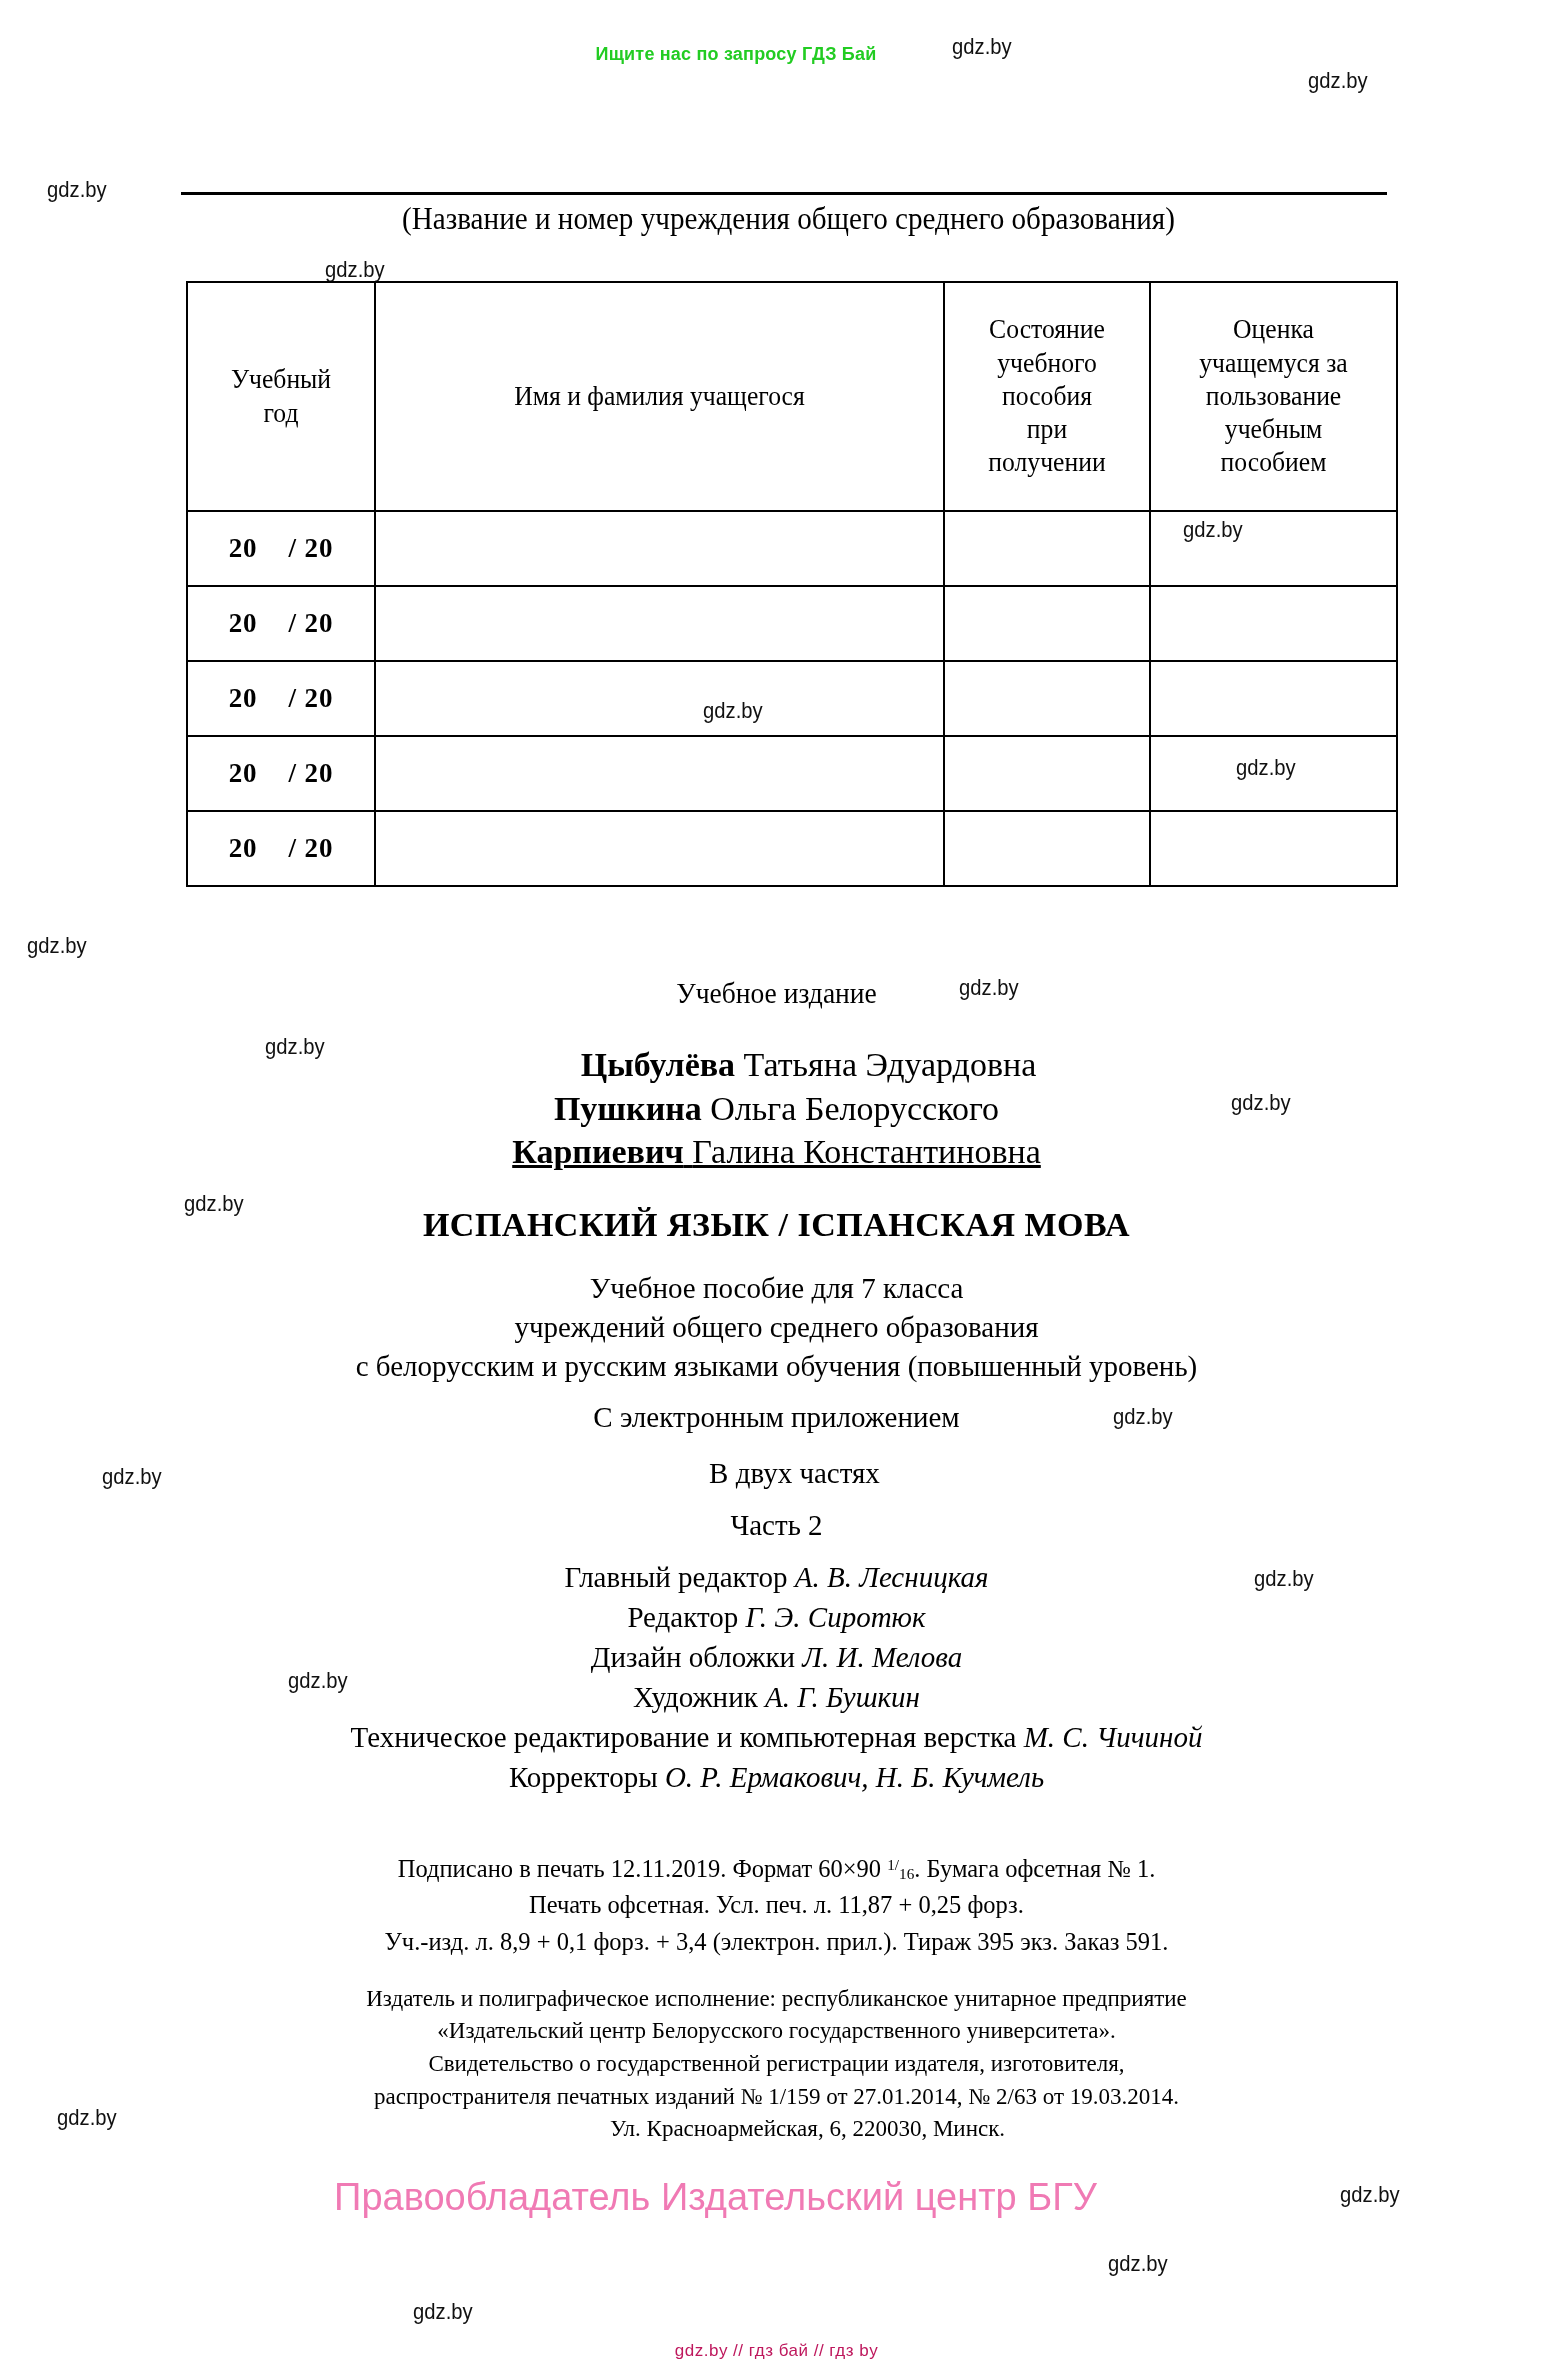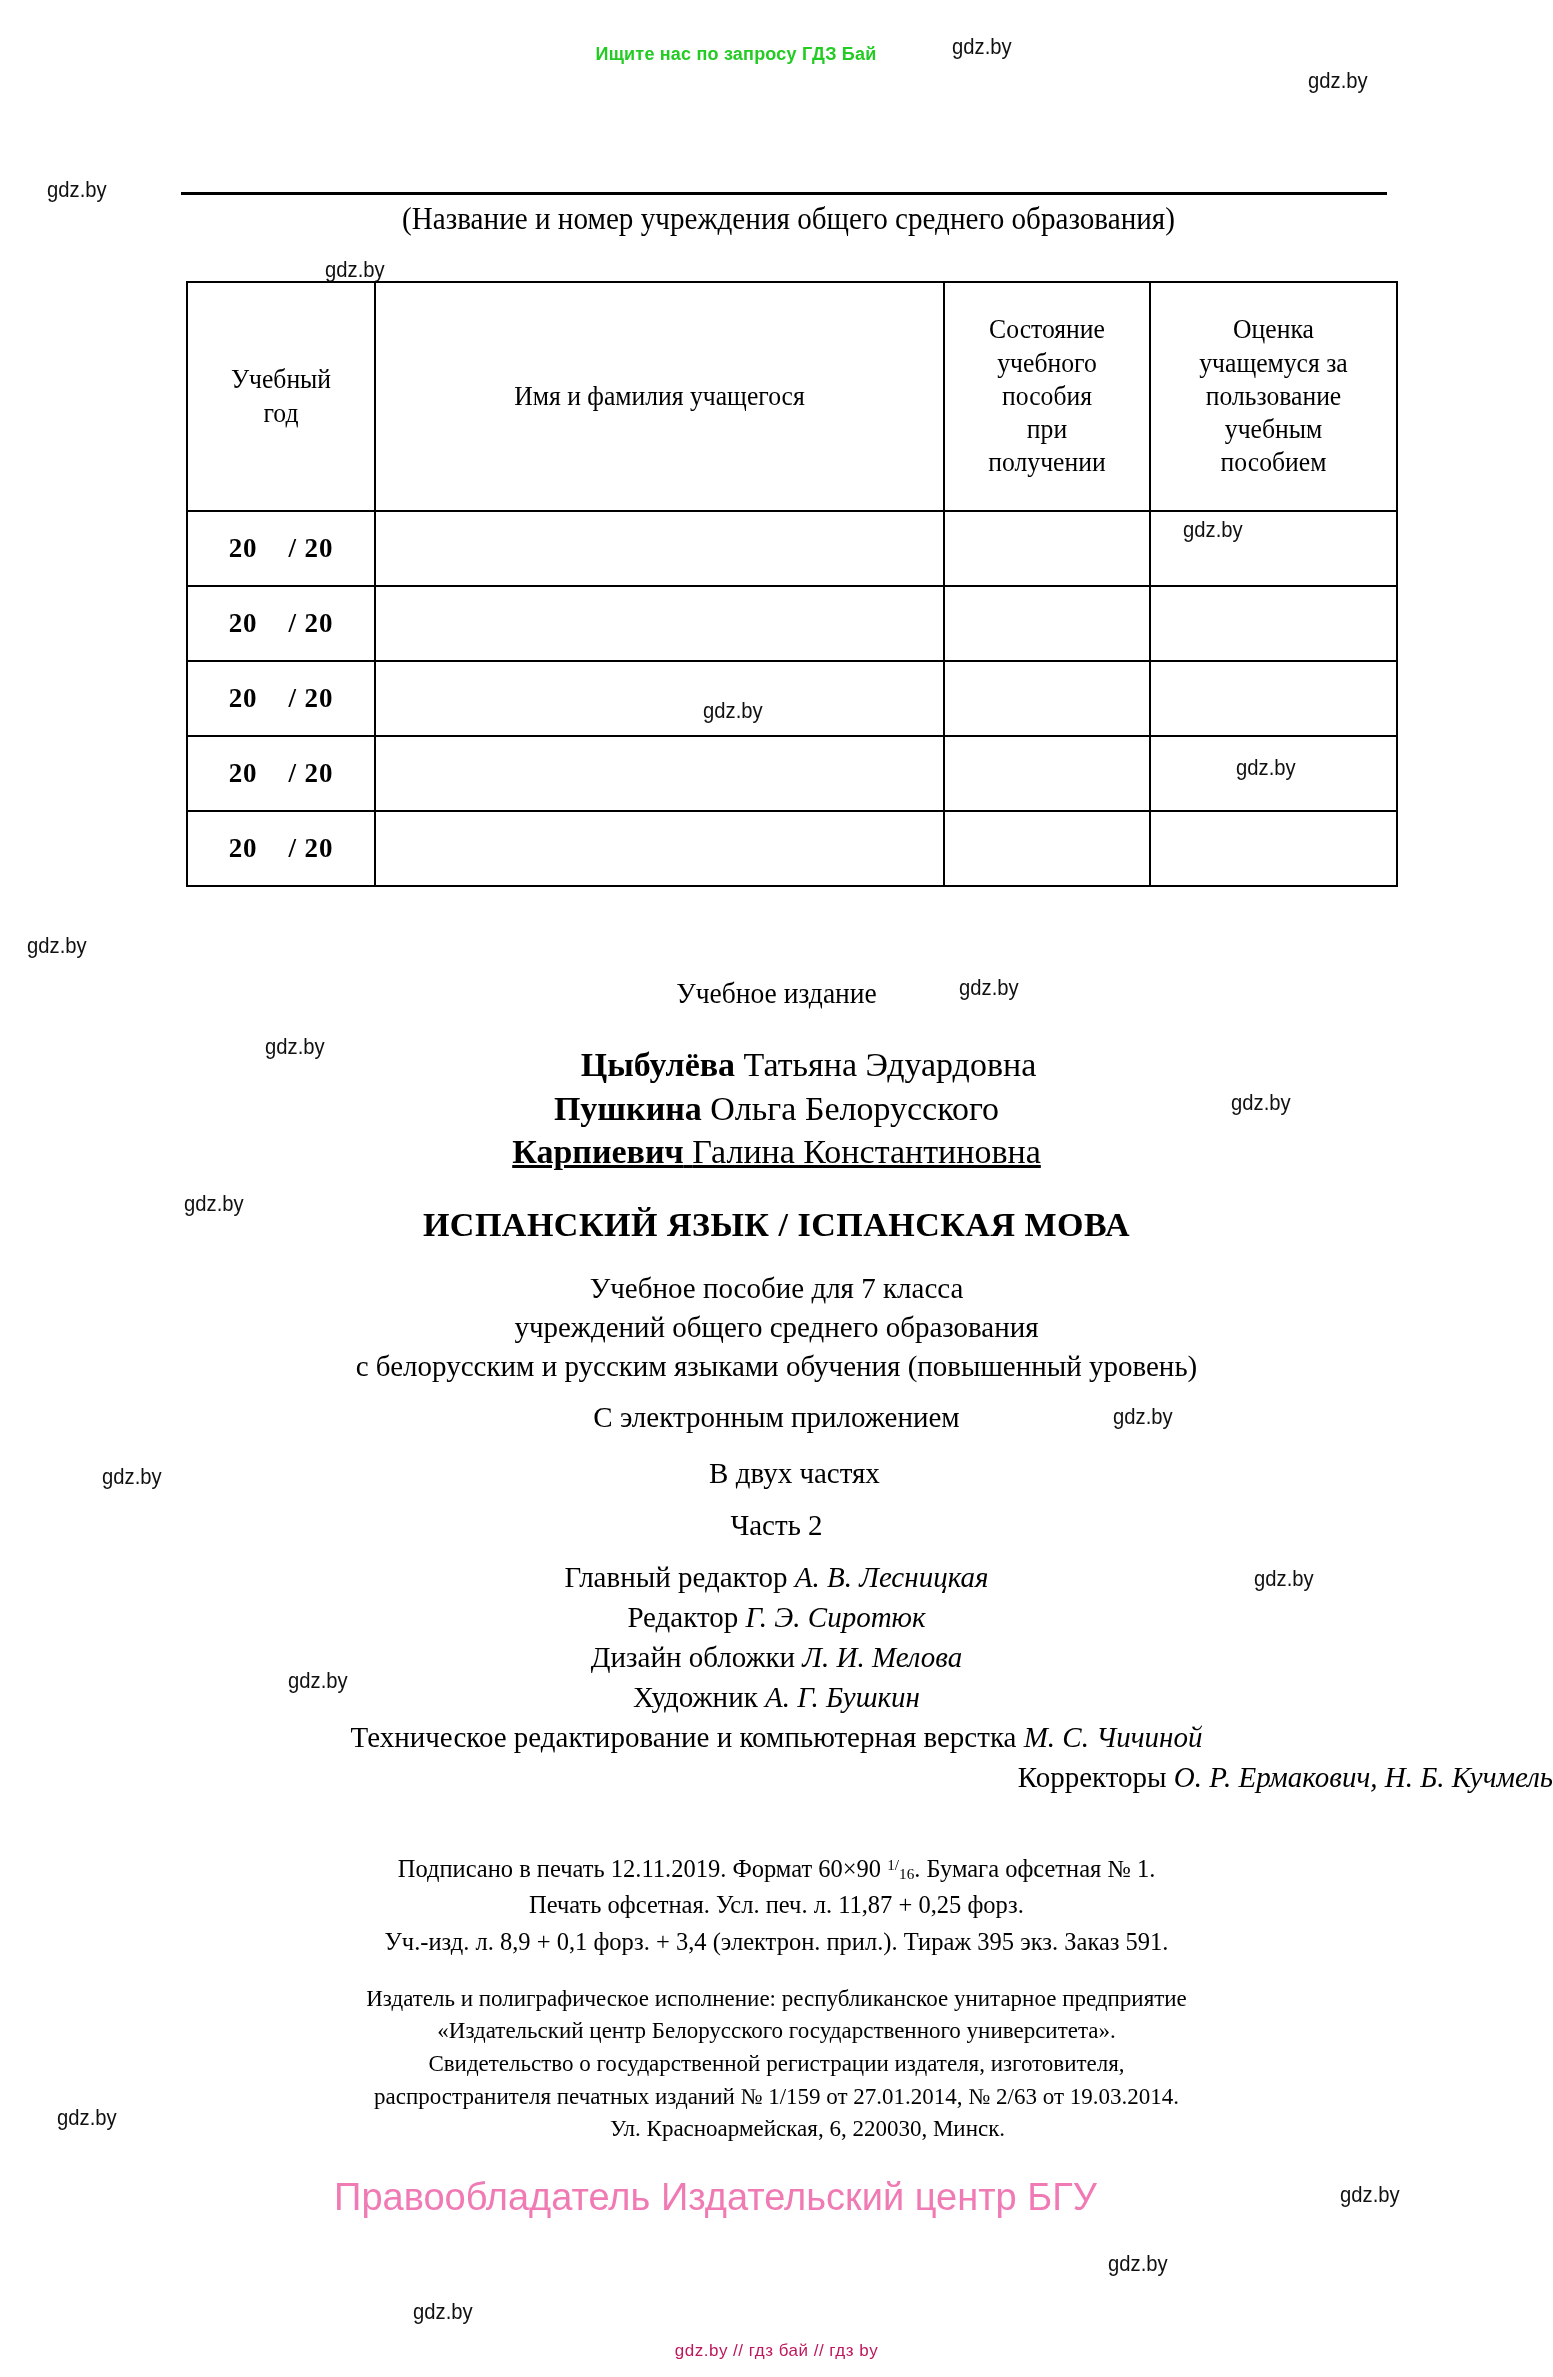--- a/index.html
+++ b/index.html
@@ -120,21 +120,21 @@
   .ln-sub2      { top: 1311px; font-size: 29px; }
   .ln-sub3      { top: 1350px; font-size: 29px; }
   .ln-app       { top: 1401px; font-size: 29px; }
   .ln-parts     { top: 1457px; font-size: 29px; padding-left: 18px; }
   .ln-part-no   { top: 1509px; font-size: 29px; }
   .ln-ed1       { top: 1561px; font-size: 29px; }
   .ln-ed2       { top: 1601px; font-size: 29px; }
   .ln-ed3       { top: 1641px; font-size: 29px; }
   .ln-ed4       { top: 1681px; font-size: 29px; }
   .ln-ed5       { top: 1721px; font-size: 29px; }
-  .ln-ed6       { top: 1761px; font-size: 29px; text-align: right; }
+  .ln-ed6       { top: 1761px; font-size: 29px; }
   .it { font-style: italic; }
 
   .ln-print1    { top: 1855px; font-size: 24.5px; }
   .ln-print2    { top: 1891px; font-size: 24.5px; }
   .ln-print3    { top: 1928px; font-size: 24.5px; }
 
   .ln-pub1      { top: 1986px; font-size: 23px; }
   .ln-pub2      { top: 2018px; font-size: 23px; }
   .ln-pub3      { top: 2051px; font-size: 23px; }
   .ln-pub4      { top: 2084px; font-size: 23px; }

